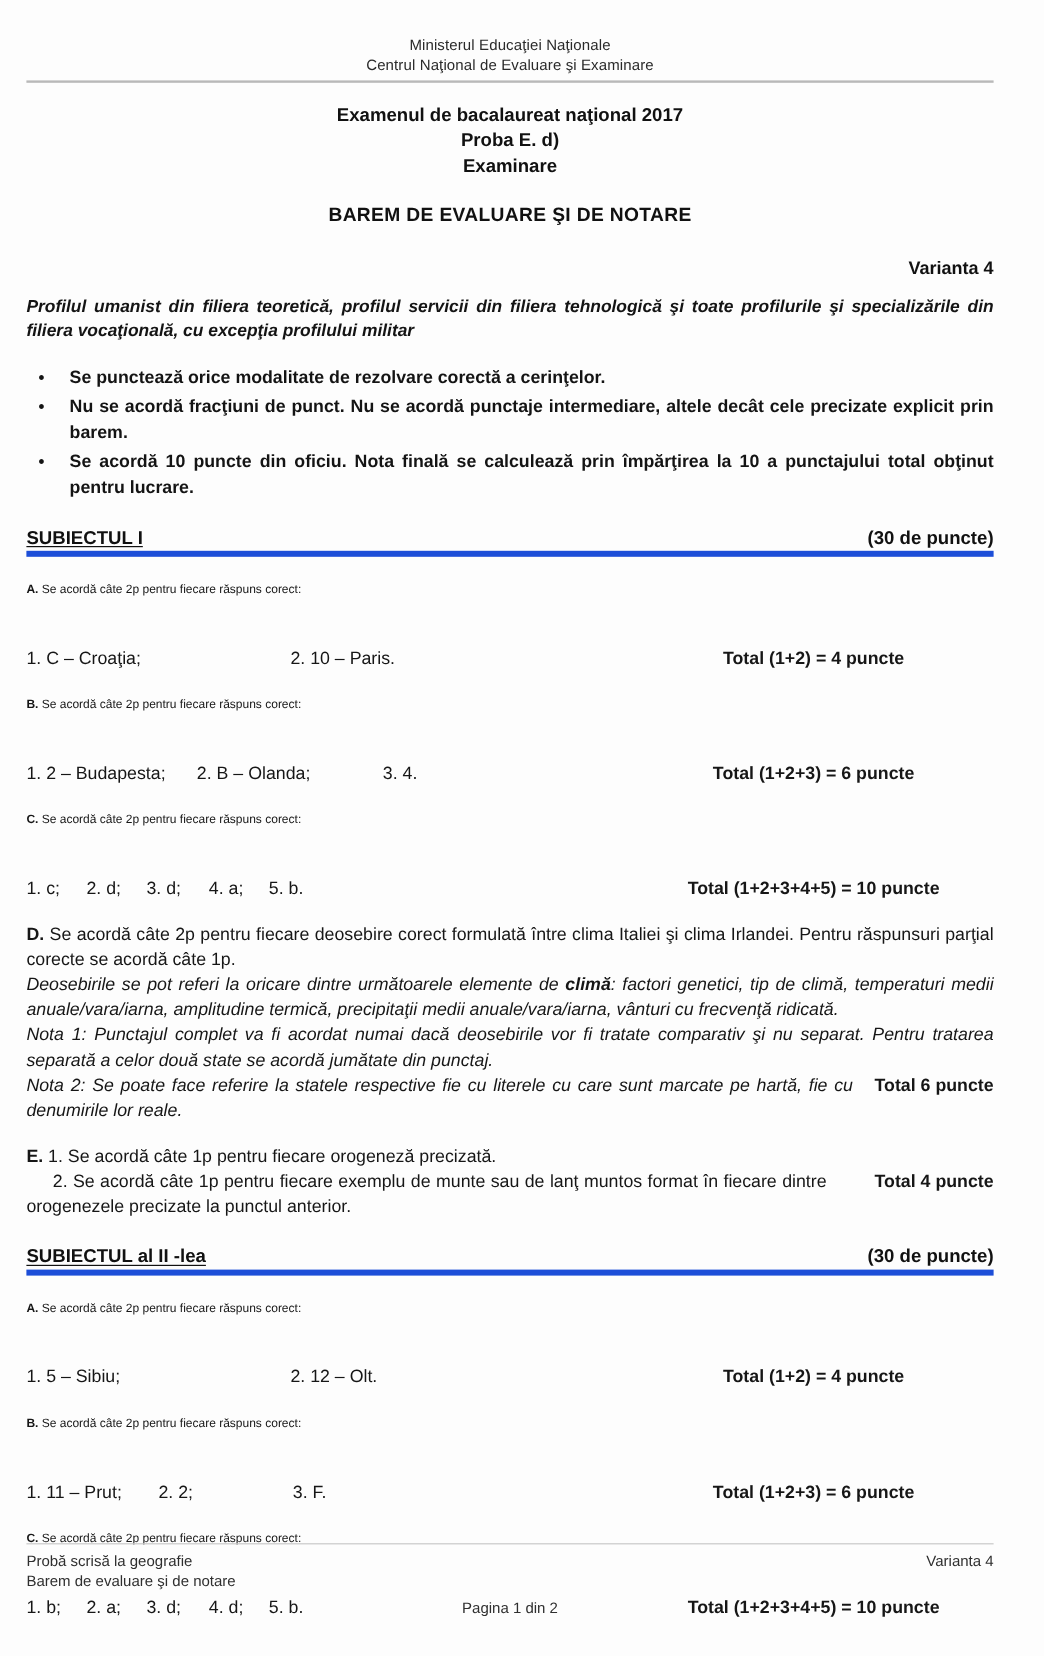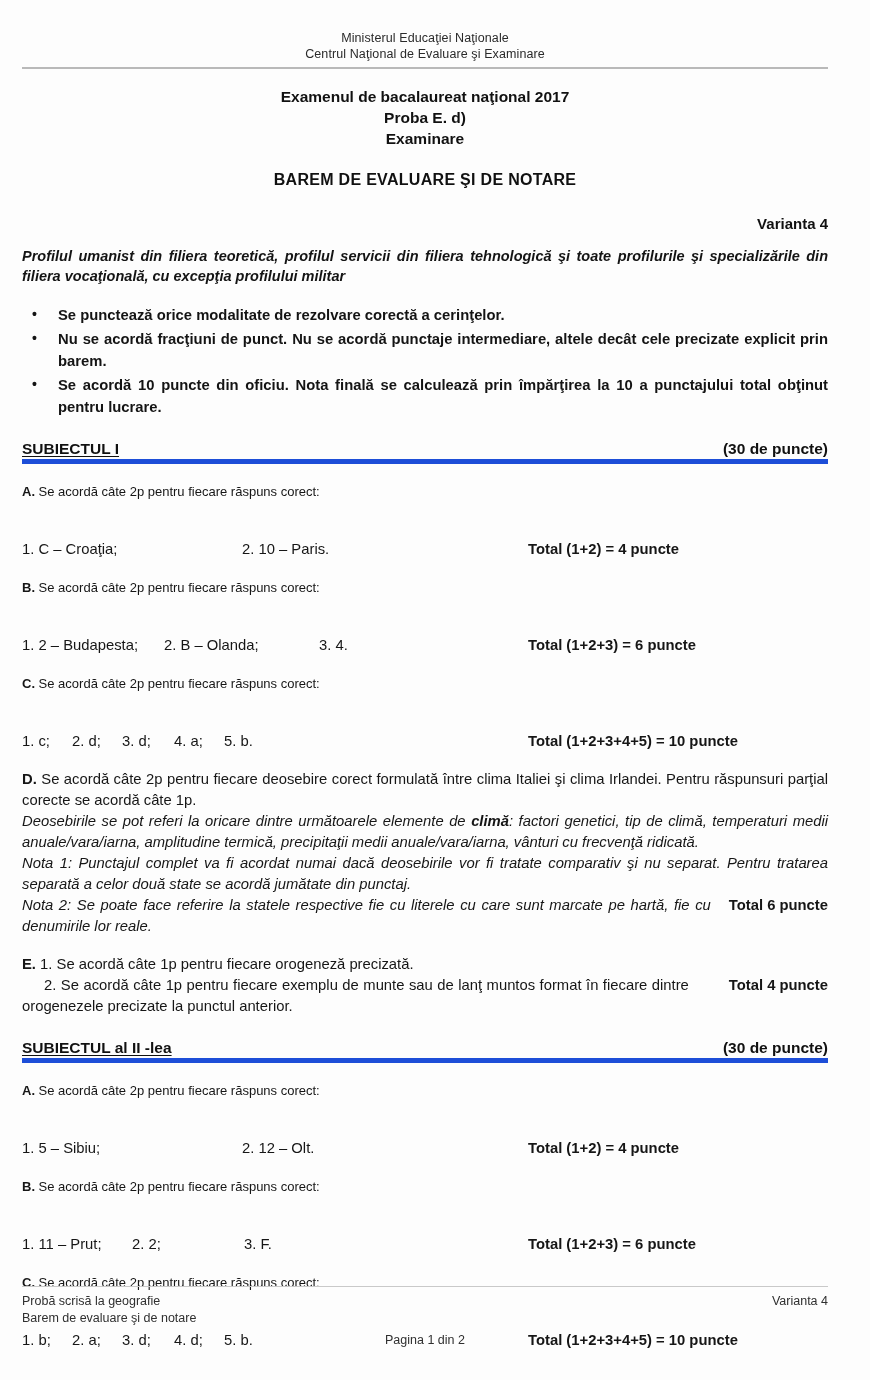--- a/index.html
+++ b/index.html
@@ -121,21 +121,21 @@
     padding-bottom: 1px;
     margin-top: 22px;
     color: #111;
   }
   .subiect .s-left { text-decoration: underline; text-underline-offset: 2px; }
   .subiect .s-right { }
 
   
   .ans-block { margin-top: 17px; }
   .ans-head {
-    font-size: 13px;
+    font-size: 10px;
     line-height: 21px;
     color: #161616;
   }
   .ans-head b { font-weight: bold; }
   .ans-row {
     display: flex;
     align-items: baseline;
     font-size: 14.8px;
     line-height: 22px;
     color: #161616;
@@ -145,21 +145,21 @@
     display: flex;
     margin-top: 36px;
   }
   .ans-item { white-space: nowrap; }
   .ans-total {
     margin-left: auto;
     font-weight: bold;
     white-space: nowrap;
     text-align: right;
   }
-  .total-col { width: 300px; text-align: left; }
+  .total-col { width: 300px; text-align: center; }
 
   
   .para {
     font-size: 14.8px;
     line-height: 21px;
     text-align: justify;
     color: #161616;
   }
   .para-italic {
     font-style: italic;

